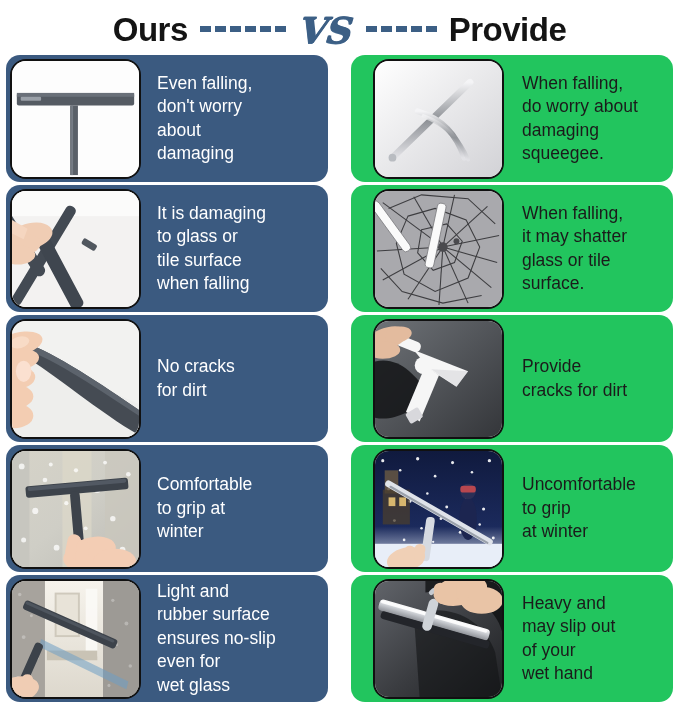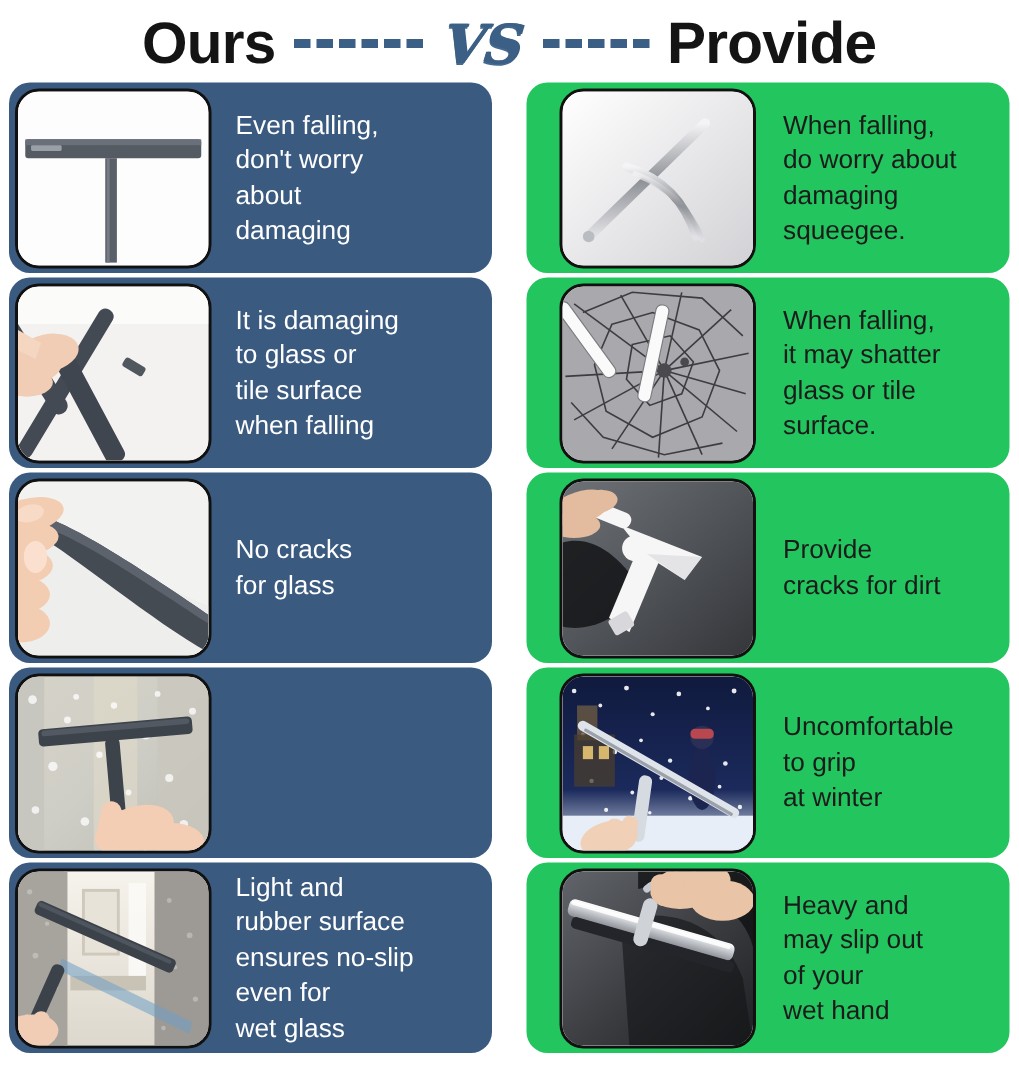--- a/index.html
+++ b/index.html
@@ -15,21 +15,21 @@
   
   .header {
     height: 55px;
     display: flex;
     align-items: center;
     justify-content: center;
     gap: 12px;
     padding-top: 4px;
   }
   .header-word {
-    font-size: 39px;
+    font-size: 33px;
     font-weight: bold;
     color: #141414;
     letter-spacing: -0.5px;
     line-height: 1;
   }
   .dashes {
     display: flex;
     align-items: center;
     gap: 4px;
     padding-bottom: 2px;
@@ -262,21 +262,21 @@
             <ellipse cx="2" cy="40" rx="26" ry="12" transform="rotate(-6 2 40)"></ellipse>
             <ellipse cx="0" cy="58" rx="24" ry="13"></ellipse>
             <ellipse cx="0" cy="78" rx="22" ry="13"></ellipse>
             <ellipse cx="2" cy="98" rx="20" ry="13"></ellipse>
           </g>
           <ellipse cx="12" cy="52" rx="8" ry="11" fill="#fbe0d0"></ellipse>
           <ellipse cx="8" cy="22" rx="10" ry="6" fill="#f8dbc6" transform="rotate(-14 8 22)"></ellipse>
         </svg>
       </div>
       <div class="card-text">No cracks
-for glass</div>
+for dirt</div>
     </div>
 
     <div class="card others">
       <div class="thumb">
         <svg viewBox="0 0 131 120" preserveAspectRatio="none">
           <defs>
             <linearGradient id="dk3" x1="0" y1="0" x2="1" y2="1">
               <stop offset="0" stop-color="#6e7277"></stop>
                 <stop offset="1" stop-color="#34363a"></stop>
             </linearGradient>
@@ -342,20 +342,23 @@
           <rect x="16" y="33" width="102" height="4" rx="2" fill="#525963" transform="rotate(-5 67 35)"></rect>
           <rect x="62" y="42" width="10" height="58" rx="4" fill="#3d434b" transform="rotate(-5 67 70)"></rect>
           <g fill="#f3cdb4">
             <ellipse cx="80" cy="106" rx="28" ry="16" transform="rotate(-18 80 106)"></ellipse>
             <ellipse cx="106" cy="114" rx="22" ry="13"></ellipse>
             <rect x="56" y="86" width="14" height="26" rx="7" transform="rotate(12 63 99)"></rect>
             <rect x="66" y="92" width="13" height="26" rx="6" transform="rotate(6 72 105)"></rect>
           </g>
         </svg>
       </div>
+      <div class="card-text">Comfortable
+to grip at
+winter</div>
     </div>
 
     <div class="card others">
       <div class="thumb">
         <svg viewBox="0 0 131 120" preserveAspectRatio="none">
           <defs>
             <linearGradient id="sn4" x1="0" y1="0" x2="0" y2="1">
               <stop offset="0" stop-color="#101a3e"></stop>
                 <stop offset="0.65" stop-color="#1b2a5c"></stop>
                 <stop offset="1" stop-color="#dfe6f2"></stop>

